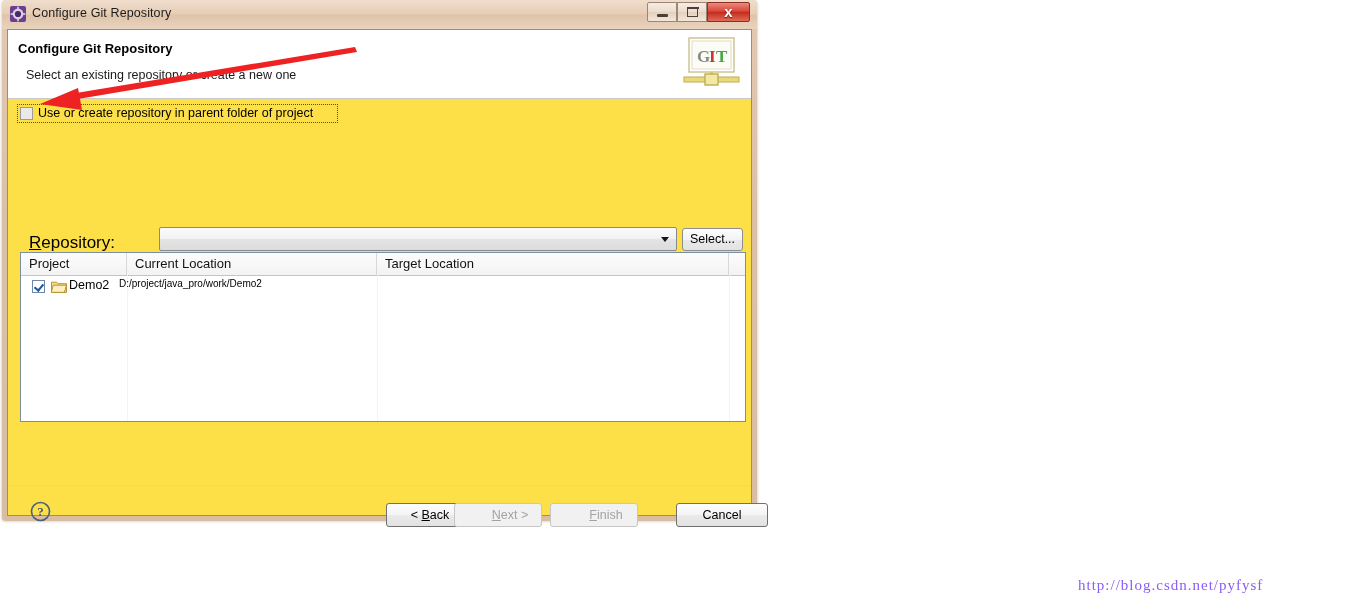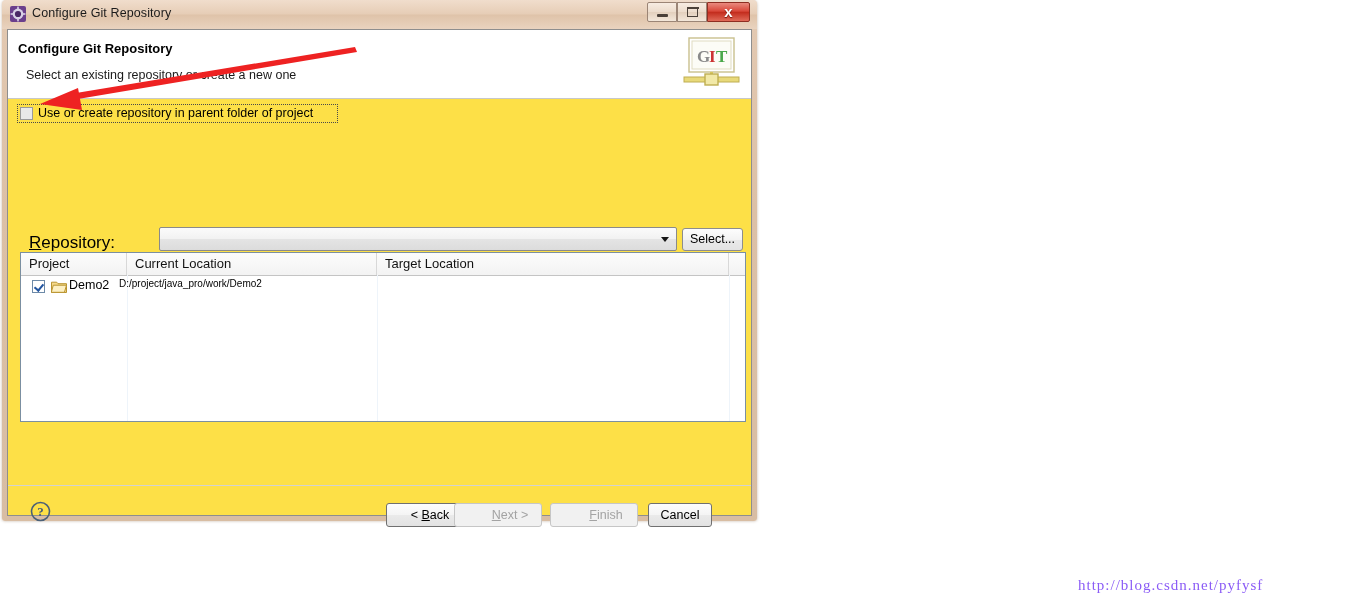--- a/index.html
+++ b/index.html
@@ -281,21 +281,21 @@
   }
   .dbtn-off {
     background:#f1f1f1;
     border:1px solid #c6c6c6;
     color:#a3a3a3;
     padding-left:24px;
   }
   #btn-back   { left:354px; width:88px;margin-left:24px; }
   #btn-next   { left:446px; width:88px; }
   #btn-finish { left:542px; width:88px; }
-  #btn-cancel { left:640px; width:64px; }
+  #btn-cancel { left:668px; width:92px; }
 
   
   #annot-arrow {
     position:absolute; left:0; top:0;
     width:1360px; height:605px;
     pointer-events:none;
   }
 
   
   #watermark {

